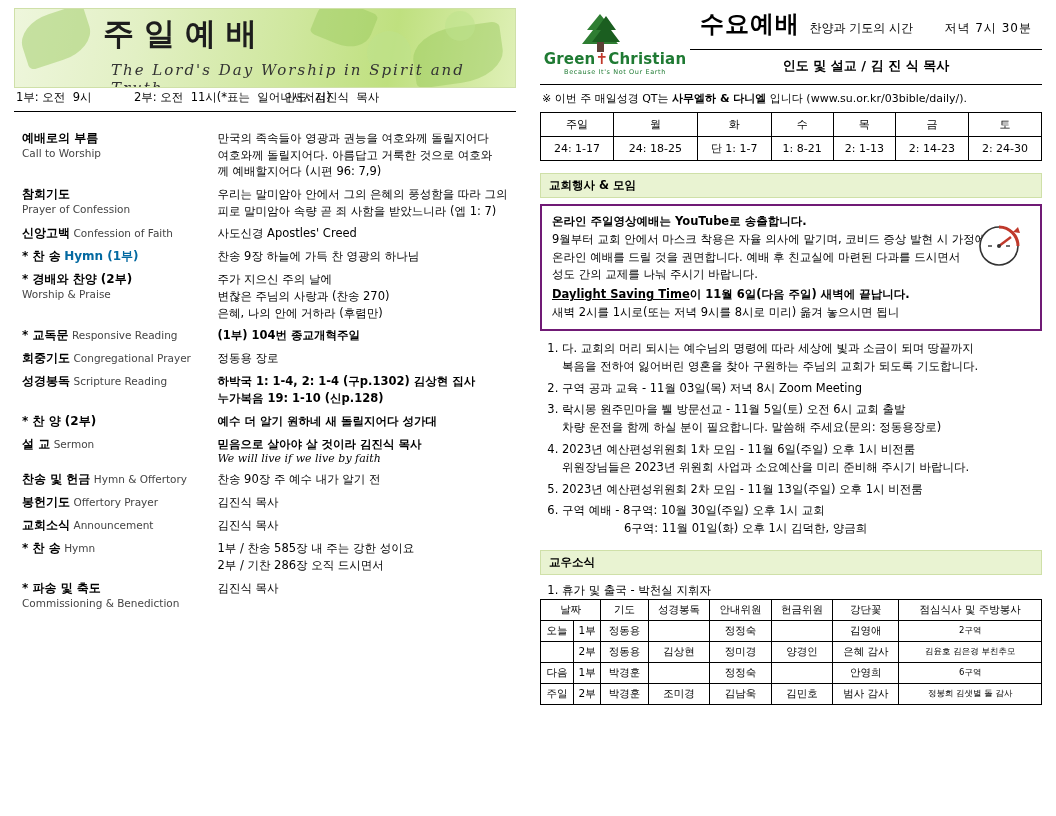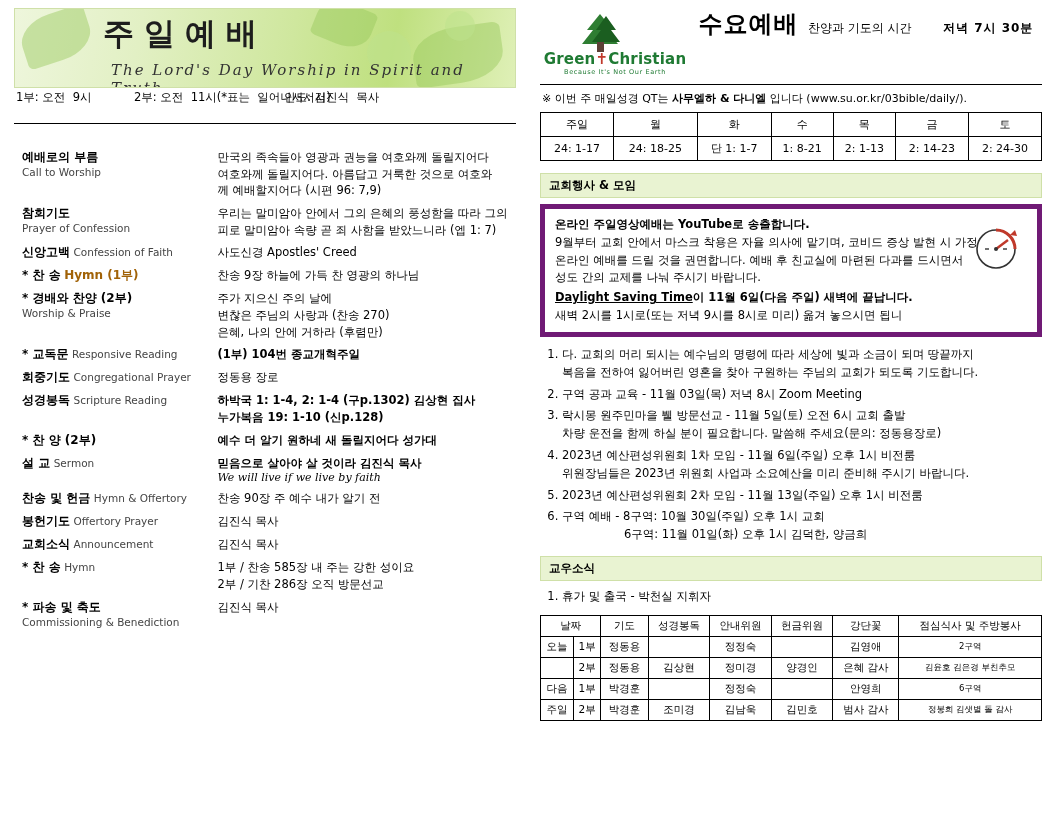--- a/index.html
+++ b/index.html
@@ -36,30 +36,30 @@
     font-size:31px;font-weight:bold;letter-spacing:10px;
     color:#1d1d1d;
   }
   .banner-sub{
     position:absolute;left:96px;top:52px;
     font-family:"DejaVu Serif","Liberation Serif",serif;
     font-style:italic;font-size:15px;letter-spacing:2px;color:#333;
   }
   .svc-line{
     width:500px;border-bottom:1px solid #000;
-    padding:2px 0 18px 2px;font-size:11.5px;
+    padding:2px 0 6px 2px;font-size:11.5px;
     display:flex;gap:0;
   }
   .svc-line span{white-space:pre;}
   .sl1{width:118px;}
   .sl2{width:150px;}
   .sl3{width:90px;}
 
   
-  .order{width:500px;margin-top:22px;border-collapse:collapse;}
+  .order{width:500px;margin-top:15px;border-collapse:collapse;}
   .order td{vertical-align:top;padding:3px 0 3px 0;}
   .ocol1{width:198px;padding-left:8px !important;}
   .ocol2{width:302px;}
   .k{font-weight:bold;font-size:12px;}
   .ke{font-weight:normal;font-size:10.5px;color:#444;}
   .keblock{display:block;font-size:10.5px;color:#444;font-weight:normal;}
   .v{font-size:11.5px;line-height:1.45;}
   .v.b{font-weight:bold;}
   .ital{font-style:italic;font-family:"DejaVu Serif","Liberation Serif",serif;font-size:11px;}
 
@@ -71,53 +71,53 @@
     font-weight:bold;font-size:15px;color:#1f7a33;letter-spacing:.2px;
   }
   .logo-text .cross{color:#c0392b;font-weight:bold;}
   .logo-sub{
     position:absolute;left:0;top:58px;width:150px;text-align:center;
     font-size:6.5px;color:#1f7a33;letter-spacing:.6px;
   }
   .rtitle-wrap{position:absolute;left:150px;top:0;width:352px;}
   .rtitle{font-size:24px;font-weight:bold;letter-spacing:1px;text-align:center;}
   .rtitle .sub{font-size:12px;font-weight:normal;letter-spacing:0;}
-  .rtitle .sub2{font-size:12px;font-weight:bold;margin-left:22px;}
+  .rtitle .sub2{font-size:12px;font-weight:normal;margin-left:22px;}
   .rtitle2{margin-top:9px;text-align:center;font-size:13px;font-weight:bold;border-top:1px solid #000;padding-top:7px;}
   .hr-black{border:0;border-top:1.5px solid #000;margin:4px 0 6px 0;}
 
   
   .qt-line{font-size:11px;margin:2px 0 6px 2px;}
   .qt-line b{font-weight:bold;}
   table.qt{width:100%;border-collapse:collapse;}
   table.qt td{border:1px solid #000;text-align:center;font-size:11px;padding:4px 0;}
   table.qt tr:first-child td{font-weight:normal;}
 
   
   .secbar{
     background:#e9f3d2;border:1px solid #cfe0a8;
     font-weight:bold;font-size:11.5px;padding:4px 8px;margin:12px 0 6px 0;
   }
   .box{
-    border:5px solid #701a75;padding:7px 10px;position:relative;font-size:11.5px;line-height:1.55;
+    border:2px solid #701a75;padding:7px 10px;position:relative;font-size:11.5px;line-height:1.55;
   }
   .box b{font-weight:bold;}
   .box .u{text-decoration:underline;font-weight:bold;}
   .gauge{position:absolute;right:8px;top:14px;width:66px;height:48px;}
 
   
   ol.nl{margin:8px 0 0 0;padding-left:22px;font-size:11.5px;line-height:1.6;}
   ol.nl>li{margin-bottom:3px;}
   .subline{display:block;}
   .center-ind{display:block;padding-left:62px;}
 
   ol.nl2{margin:4px 0 0 0;padding-left:22px;font-size:11.5px;line-height:1.6;}
 
   
-  table.duty{width:100%;border-collapse:collapse;margin-top:10px;border-radius:16px;}
+  table.duty{width:100%;border-collapse:collapse;margin-top:0;border-radius:16px;}
   table.duty td,table.duty th{border:1px solid #000;font-size:10.5px;text-align:center;padding:3px 1px;font-weight:normal;}
   table.duty .hdr td{font-size:10.5px;}
   table.duty .tiny{font-size:8.5px;}
 </style>
 </head>
 <body>
 
 <div class="page">
 
   <div class="left">
@@ -155,21 +155,21 @@
               <div class="v">피로 말미암아 속량 곧 죄 사함을 받았느니라 (엡 1: 7)</div>
             </td>
           </tr>
           <tr>
             <td class="ocol1"><span class="k">신앙고백</span> <span class="ke" style="">Confession of Faith</span></td>
             <td class="ocol2">
               <div class="v">사도신경   Apostles' Creed</div>
             </td>
           </tr>
           <tr>
-            <td class="ocol1"><span class="k">* 찬 송</span> <span class="ke" style="font-weight:bold;font-size:12px;color:#a16207;text-align:right;">Hymn (1부)</span></td>
+            <td class="ocol1"><span class="k">* 찬 송</span> <span class="ke" style="font-weight:bold;font-size:12px;color:#0369a1;text-align:right;">Hymn (1부)</span></td>
             <td class="ocol2">
               <div class="v">찬송 9장   하늘에 가득 찬 영광의 하나님</div>
             </td>
           </tr>
           <tr>
             <td class="ocol1"><span class="k">* 경배와 찬양 (2부)</span><span class="keblock">Worship &amp; Praise</span></td>
             <td class="ocol2">
               <div class="v">주가 지으신 주의 날에</div>
               <div class="v">변찮은 주님의 사랑과 (찬송 270)</div>
               <div class="v">은혜,      나의 안에 거하라 (후렴만)</div>
@@ -222,21 +222,21 @@
           <tr>
             <td class="ocol1"><span class="k">교회소식</span> <span class="ke" style="">Announcement</span></td>
             <td class="ocol2">
               <div class="v">김진식 목사</div>
             </td>
           </tr>
           <tr>
             <td class="ocol1"><span class="k">* 찬 송</span> <span class="ke" style="">Hymn</span></td>
             <td class="ocol2">
               <div class="v">1부 / 찬송 585장   내 주는 강한 성이요</div>
-              <div class="v">2부 / 기찬 286장   오직 방문선교</div>
+              <div class="v">2부 / 기찬 286장   오직 드시면서</div>
             </td>
           </tr>
           <tr>
             <td class="ocol1"><span class="k">* 파송 및 축도</span><span class="keblock">Commissioning &amp; Benediction</span></td>
             <td class="ocol2">
               <div class="v">김진식 목사</div>
             </td>
           </tr>
         </tbody>
     </table>
@@ -256,20 +256,21 @@
         </div>
         <div class="logo-sub">Because  It's  Not  Our  Earth</div>
       </div>
 
       <div class="rtitle-wrap">
         <div class="rtitle">
           <span>수요예배</span>
           <span class="sub">찬양과 기도의 시간</span>
           <span class="sub2">저녁 7시 30분</span>
         </div>
+        <div class="rtitle2">인도 및 설교 / 김 진 식 목사</div>
       </div>
     </div>
 
     <hr class="hr-black">
 
     <div class="qt-line">
       <span>※ 이번 주 매일성경 QT는</span>
       <b>사무엘하 &amp; 다니엘</b>
       <span>입니다 (www.su.or.kr/03bible/daily/).</span>
     </div>

